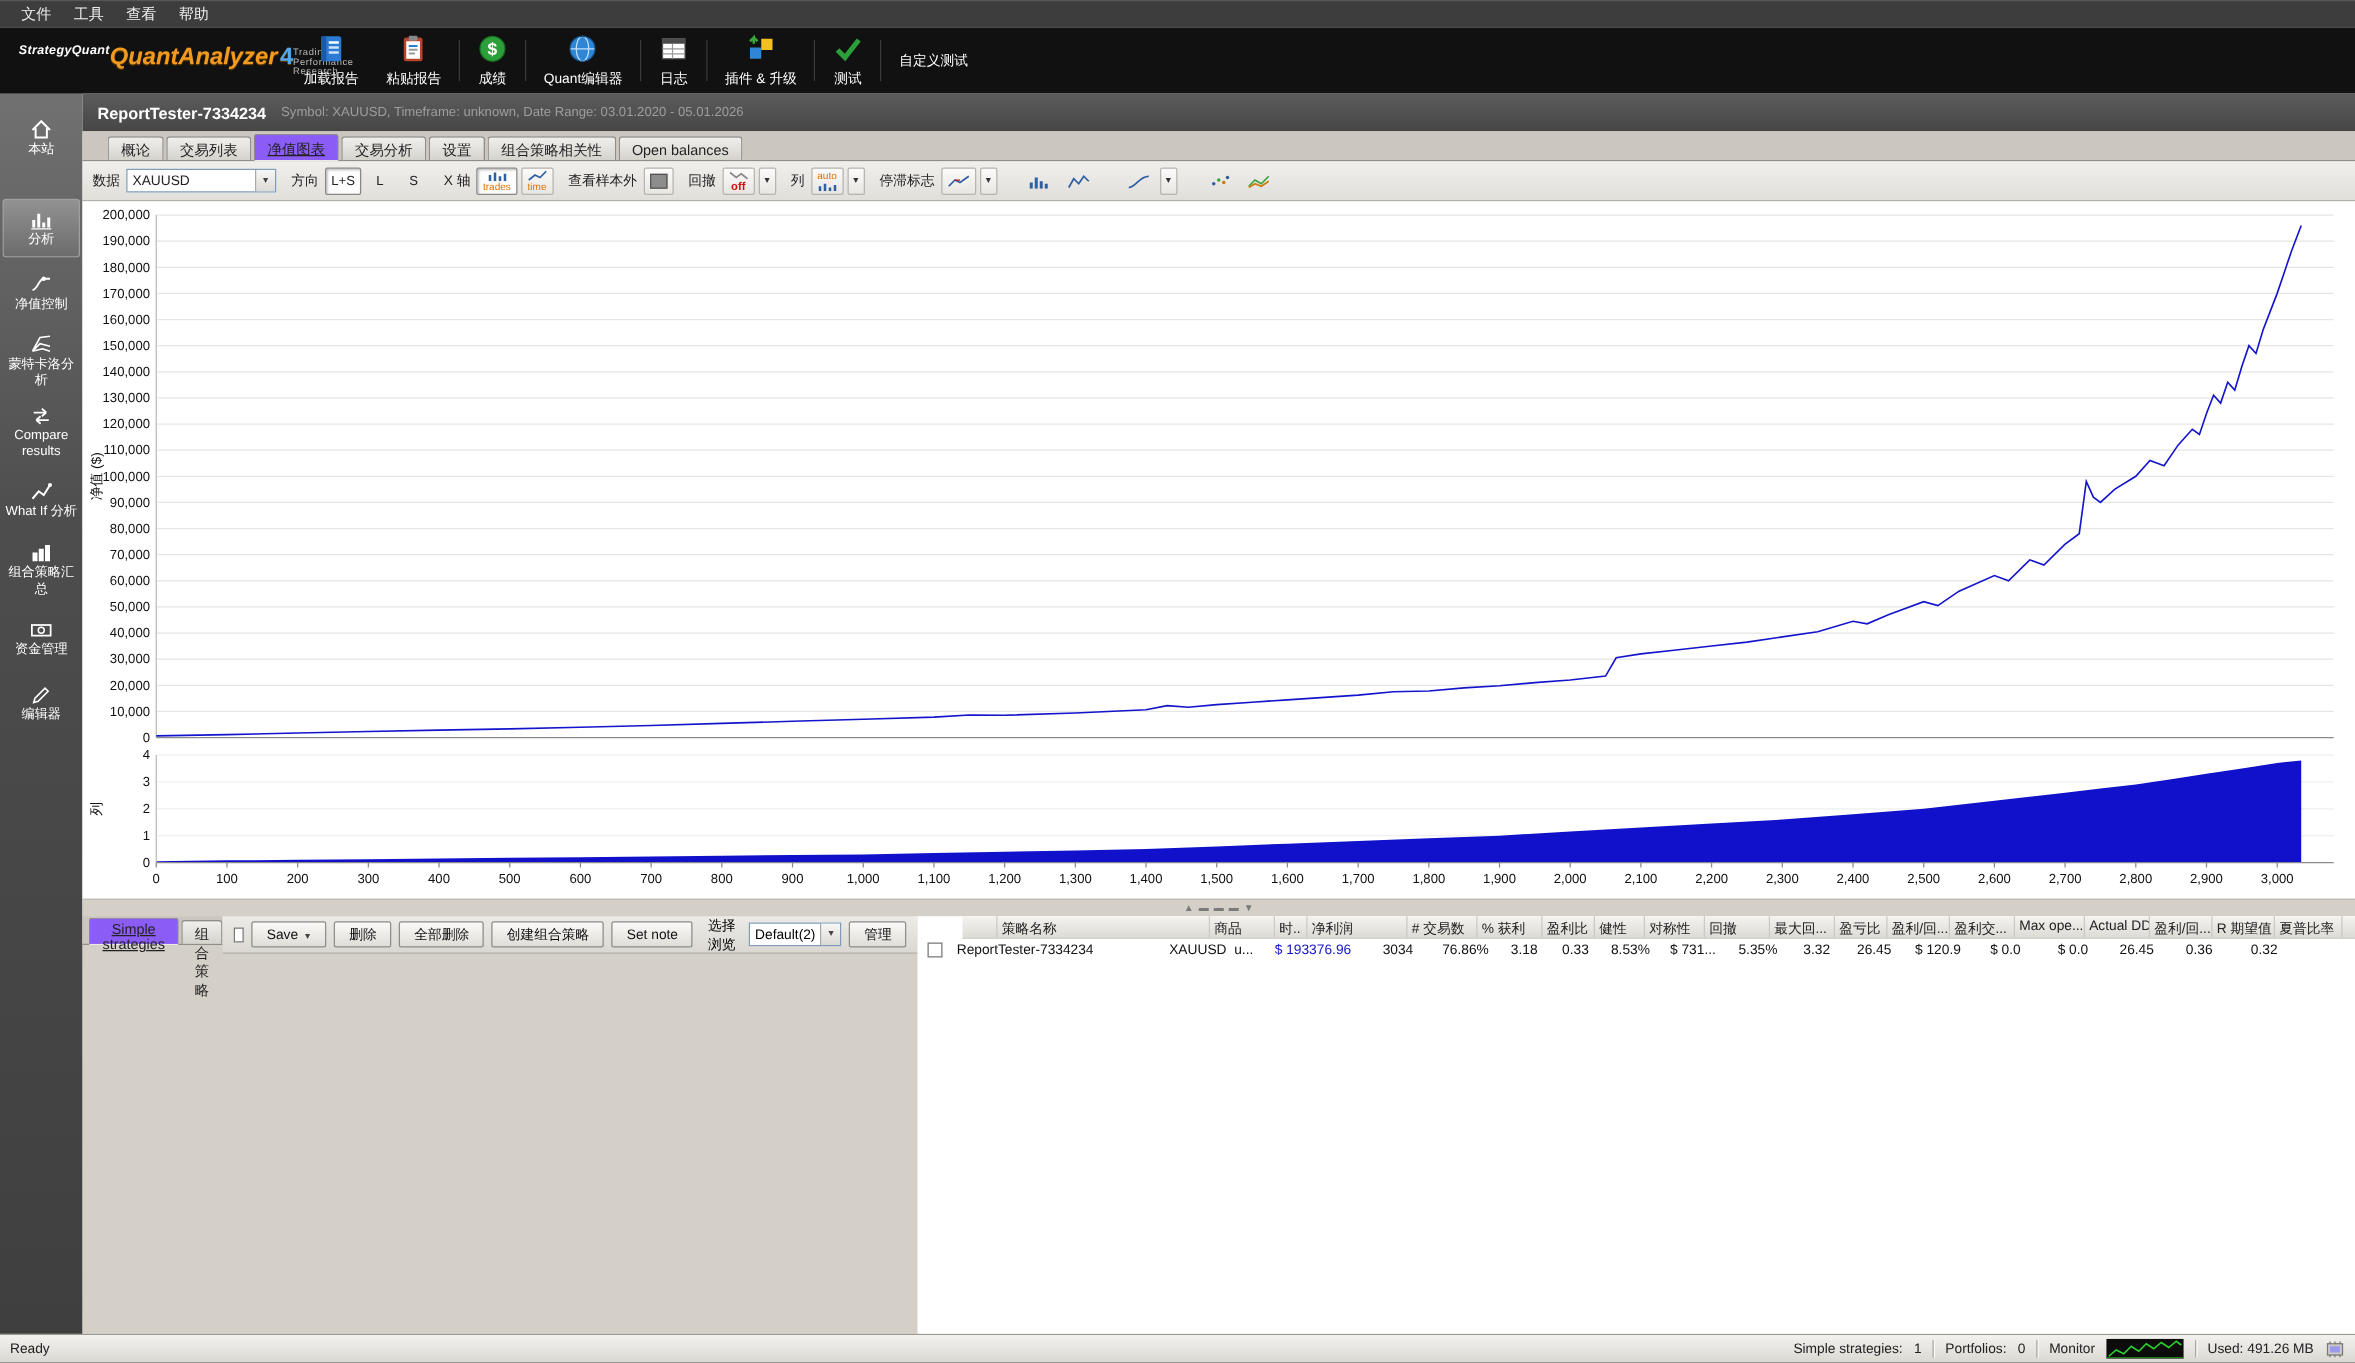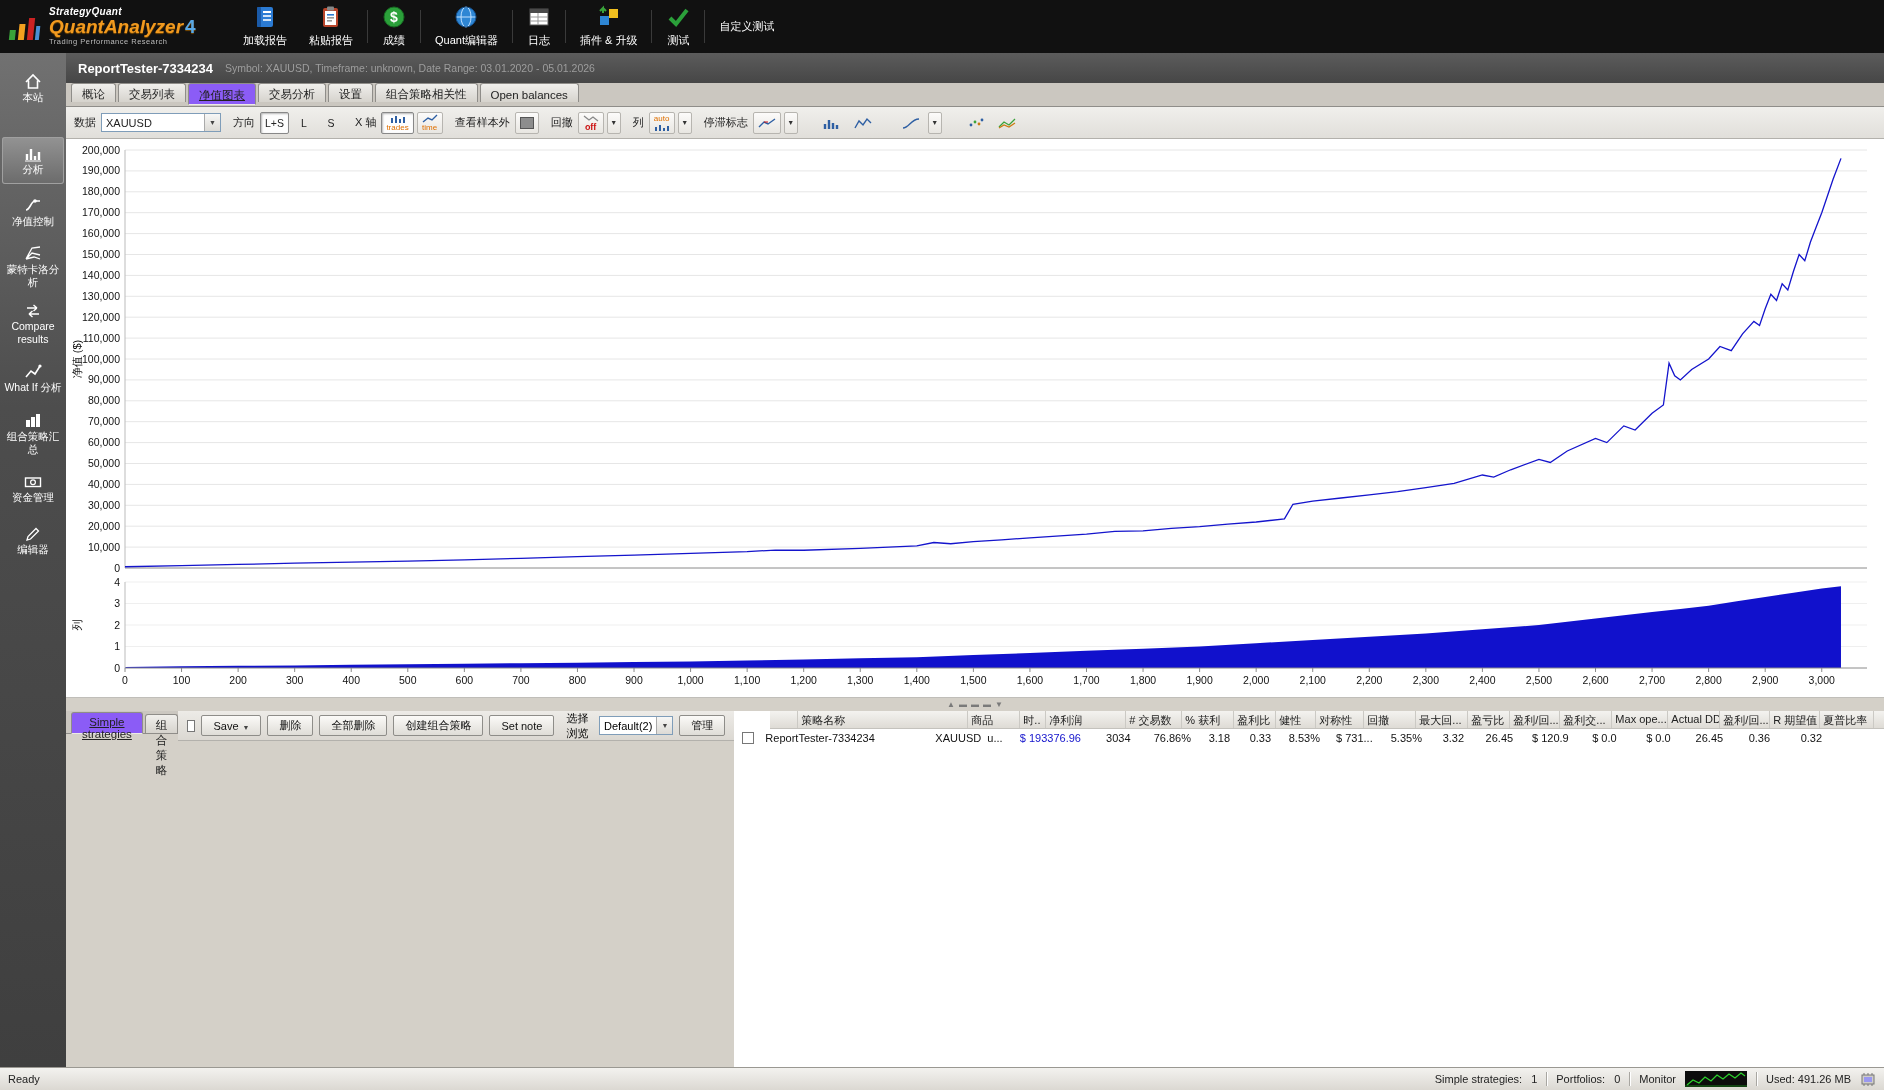--- a/index.html
+++ b/index.html
@@ -16,21 +16,21 @@
   .win-controls span { cursor:default; }
 
   
   .menubar { height:22px; flex:0 0 22px; background:#3d3d3d; border-top:1px solid #565656;
     display:flex; align-items:center; color:#eee; font-size:12px; padding-left:8px; }
   .menu-item { padding:3px 9px; }
 
   
   .toolbar { height:53px; flex:0 0 53px; background:#111; display:flex; align-items:stretch; }
   .brand { width:232px; flex:0 0 232px; display:flex; align-items:center; gap:7px; padding-left:8px; }
-  .brand-text { display:flex; flex-direction:column; line-height:1; }
+  .brand-text { display:flex; flex-direction:row; line-height:1; }
   .brand-top { font-size:10px; font-style:italic; color:#fff; font-weight:bold; letter-spacing:.3px; }
   .brand-main { font-size:19px; font-style:italic; font-weight:bold; color:#f29a1f;
     text-shadow:0 1px 1px #7a4a00; }
   .brand-main b.ver { color:#57a8e8; font-style:normal; margin-left:2px; }
   .brand-sub { font-size:7.5px; color:#bbb; letter-spacing:.5px; margin-top:2px; }
   .tb-btn { display:flex; flex-direction:column; align-items:center; justify-content:center;
     gap:4px; padding:0 11px; color:#fff; font-size:11px; background:transparent; border:none; }
   .tb-btn.no-icon { justify-content:center; }
   .tb-sep { width:1px; background:#3a3a3a; margin:10px 3px; }
 
@@ -45,22 +45,22 @@
   .sidebar-marker { position:absolute; left:66px; top:100px; width:0; height:0;
     border-top:7px solid transparent; border-bottom:7px solid transparent; border-right:8px solid #fff; z-index:5; }
 
   .content { flex:1; display:flex; flex-direction:column; min-width:0; background:#d4d0c8; }
 
   .report-header { height:30px; flex:0 0 30px; background:linear-gradient(#5c5c5c,#464646);
     display:flex; align-items:center; gap:12px; padding:0 12px; }
   .report-title { color:#fff; font-size:13px; font-weight:bold; }
   .report-sub { color:#9d9d9d; font-size:10.5px; }
 
-  .tabs-row { height:24px; flex:0 0 24px; background:#cbc7c0; display:flex; 
-    gap:2px; padding-left:5px; border-bottom:1px solid #8f8d89; }
+  .tabs-row { height:24px; flex:0 0 24px; background:#cbc7c0; display:flex; align-items:flex-end;
+    gap:2px; padding-left:20px; border-bottom:1px solid #8f8d89; }
   .tab { height:19px; padding:3px 10px 0; font-size:11.5px; color:#222; border:1px solid #8f8d89;
     border-bottom:none; border-radius:3px 3px 0 0; background:linear-gradient(#f0efec,#d6d3cd); }
   .tab.selected { background:#8b5cf6; height:22px; margin-bottom:-1px; border-bottom:1px solid #eceae6;text-decoration:underline; }
 
   
   .chart-toolbar { height:32px; flex:0 0 32px; background:linear-gradient(#f0efec,#e1dfda);
     border-bottom:1px solid #b3b1ac; display:flex; align-items:center; gap:3px; padding:0 8px;
     font-size:11px; color:#222; }
   .ct-label { margin:0 2px 0 9px; white-space:nowrap; }
   .ct-select { height:19px; background:#fff; border:1px solid #7f9db9; display:flex; align-items:center;
@@ -119,20 +119,26 @@
     font-size:11px; color:#222; }
   .sb-right { margin-left:auto; display:flex; align-items:center; gap:9px; }
   .sb-sep { width:1px; height:14px; background:#a8a6a1; box-shadow:1px 0 0 #fff; }
 </style>
 </head>
 <body>
 
 <div class="app">
 
 
+  <div class="menubar">
+    <span class="menu-item">文件</span>
+    <span class="menu-item">工具</span>
+    <span class="menu-item">查看</span>
+    <span class="menu-item">帮助</span>
+  </div>
 
   <div class="toolbar">
     <div class="brand">
       <svg width="34" height="34">
         <rect x="4" y="20" width="6" height="10" fill="#3aa33a" transform="skewX(-6)"></rect>
         <rect x="13" y="14" width="6" height="16" fill="#f2a01f" transform="skewX(-6)"></rect>
         <rect x="22" y="8" width="6" height="22" fill="#cc2222" transform="skewX(-6)"></rect>
         <rect x="30" y="16" width="4" height="14" fill="#4a8fd4" transform="skewX(-6)"></rect>
       </svg>
       <span class="brand-text">

